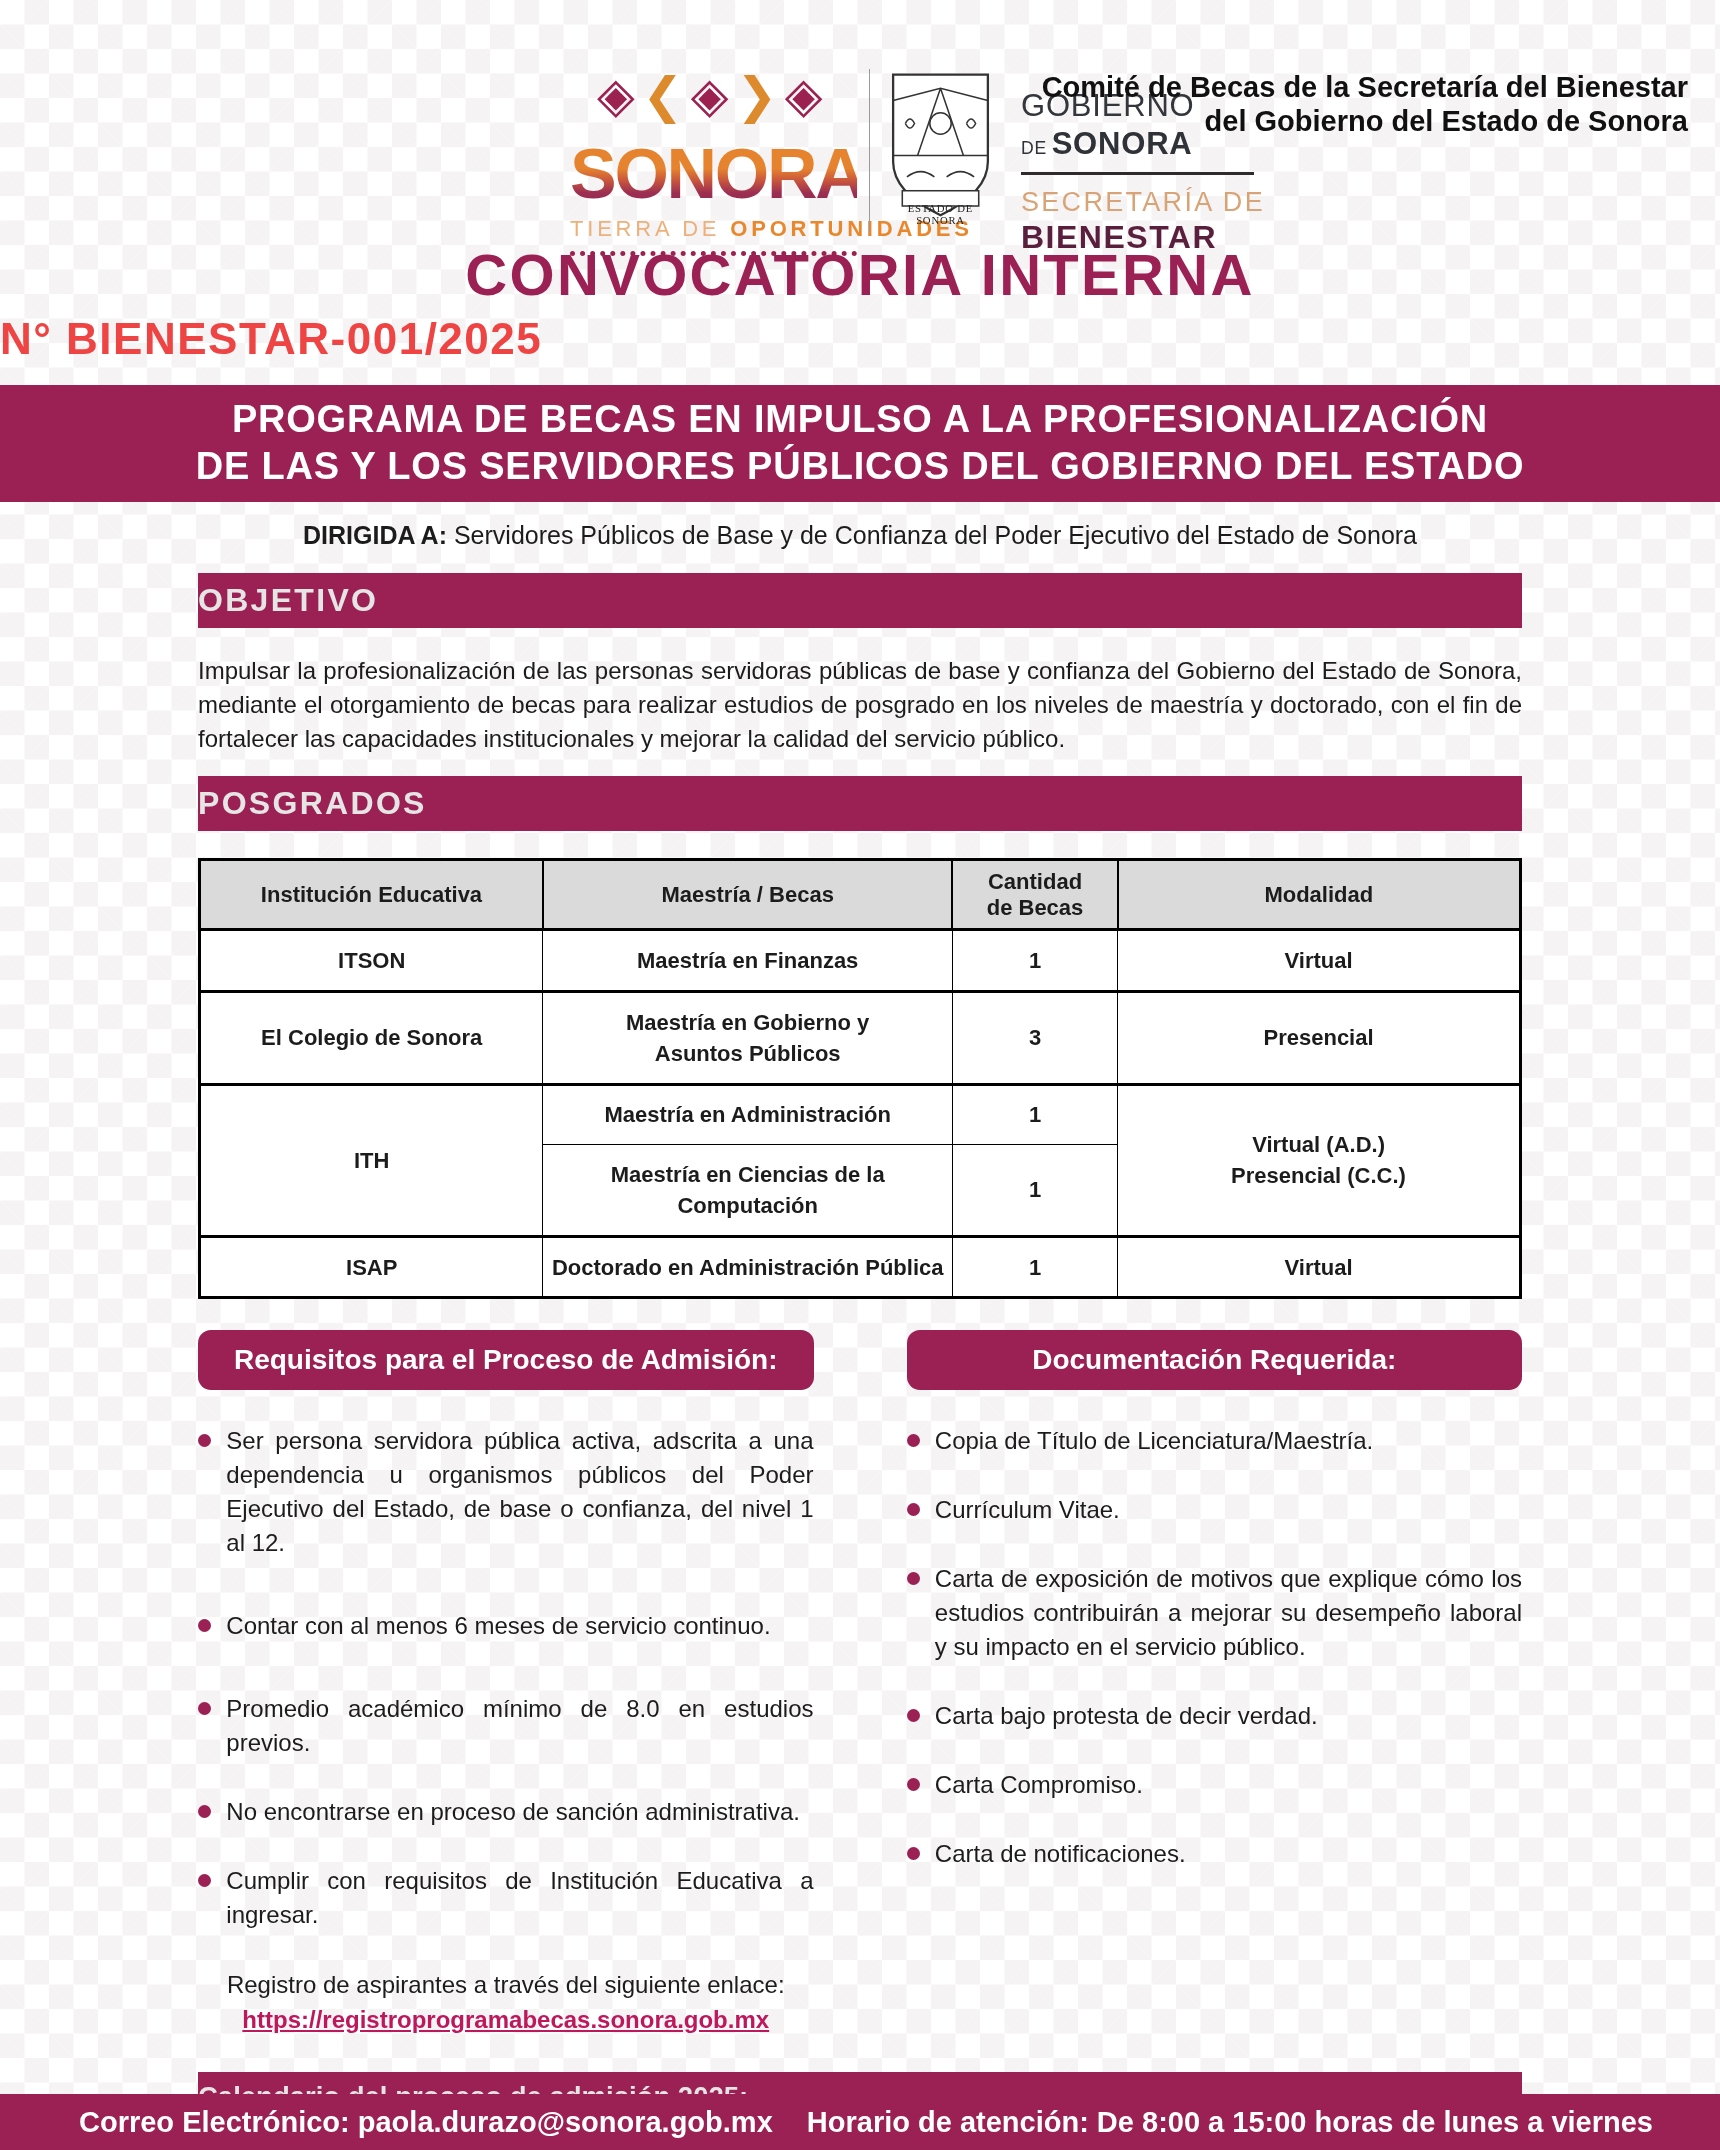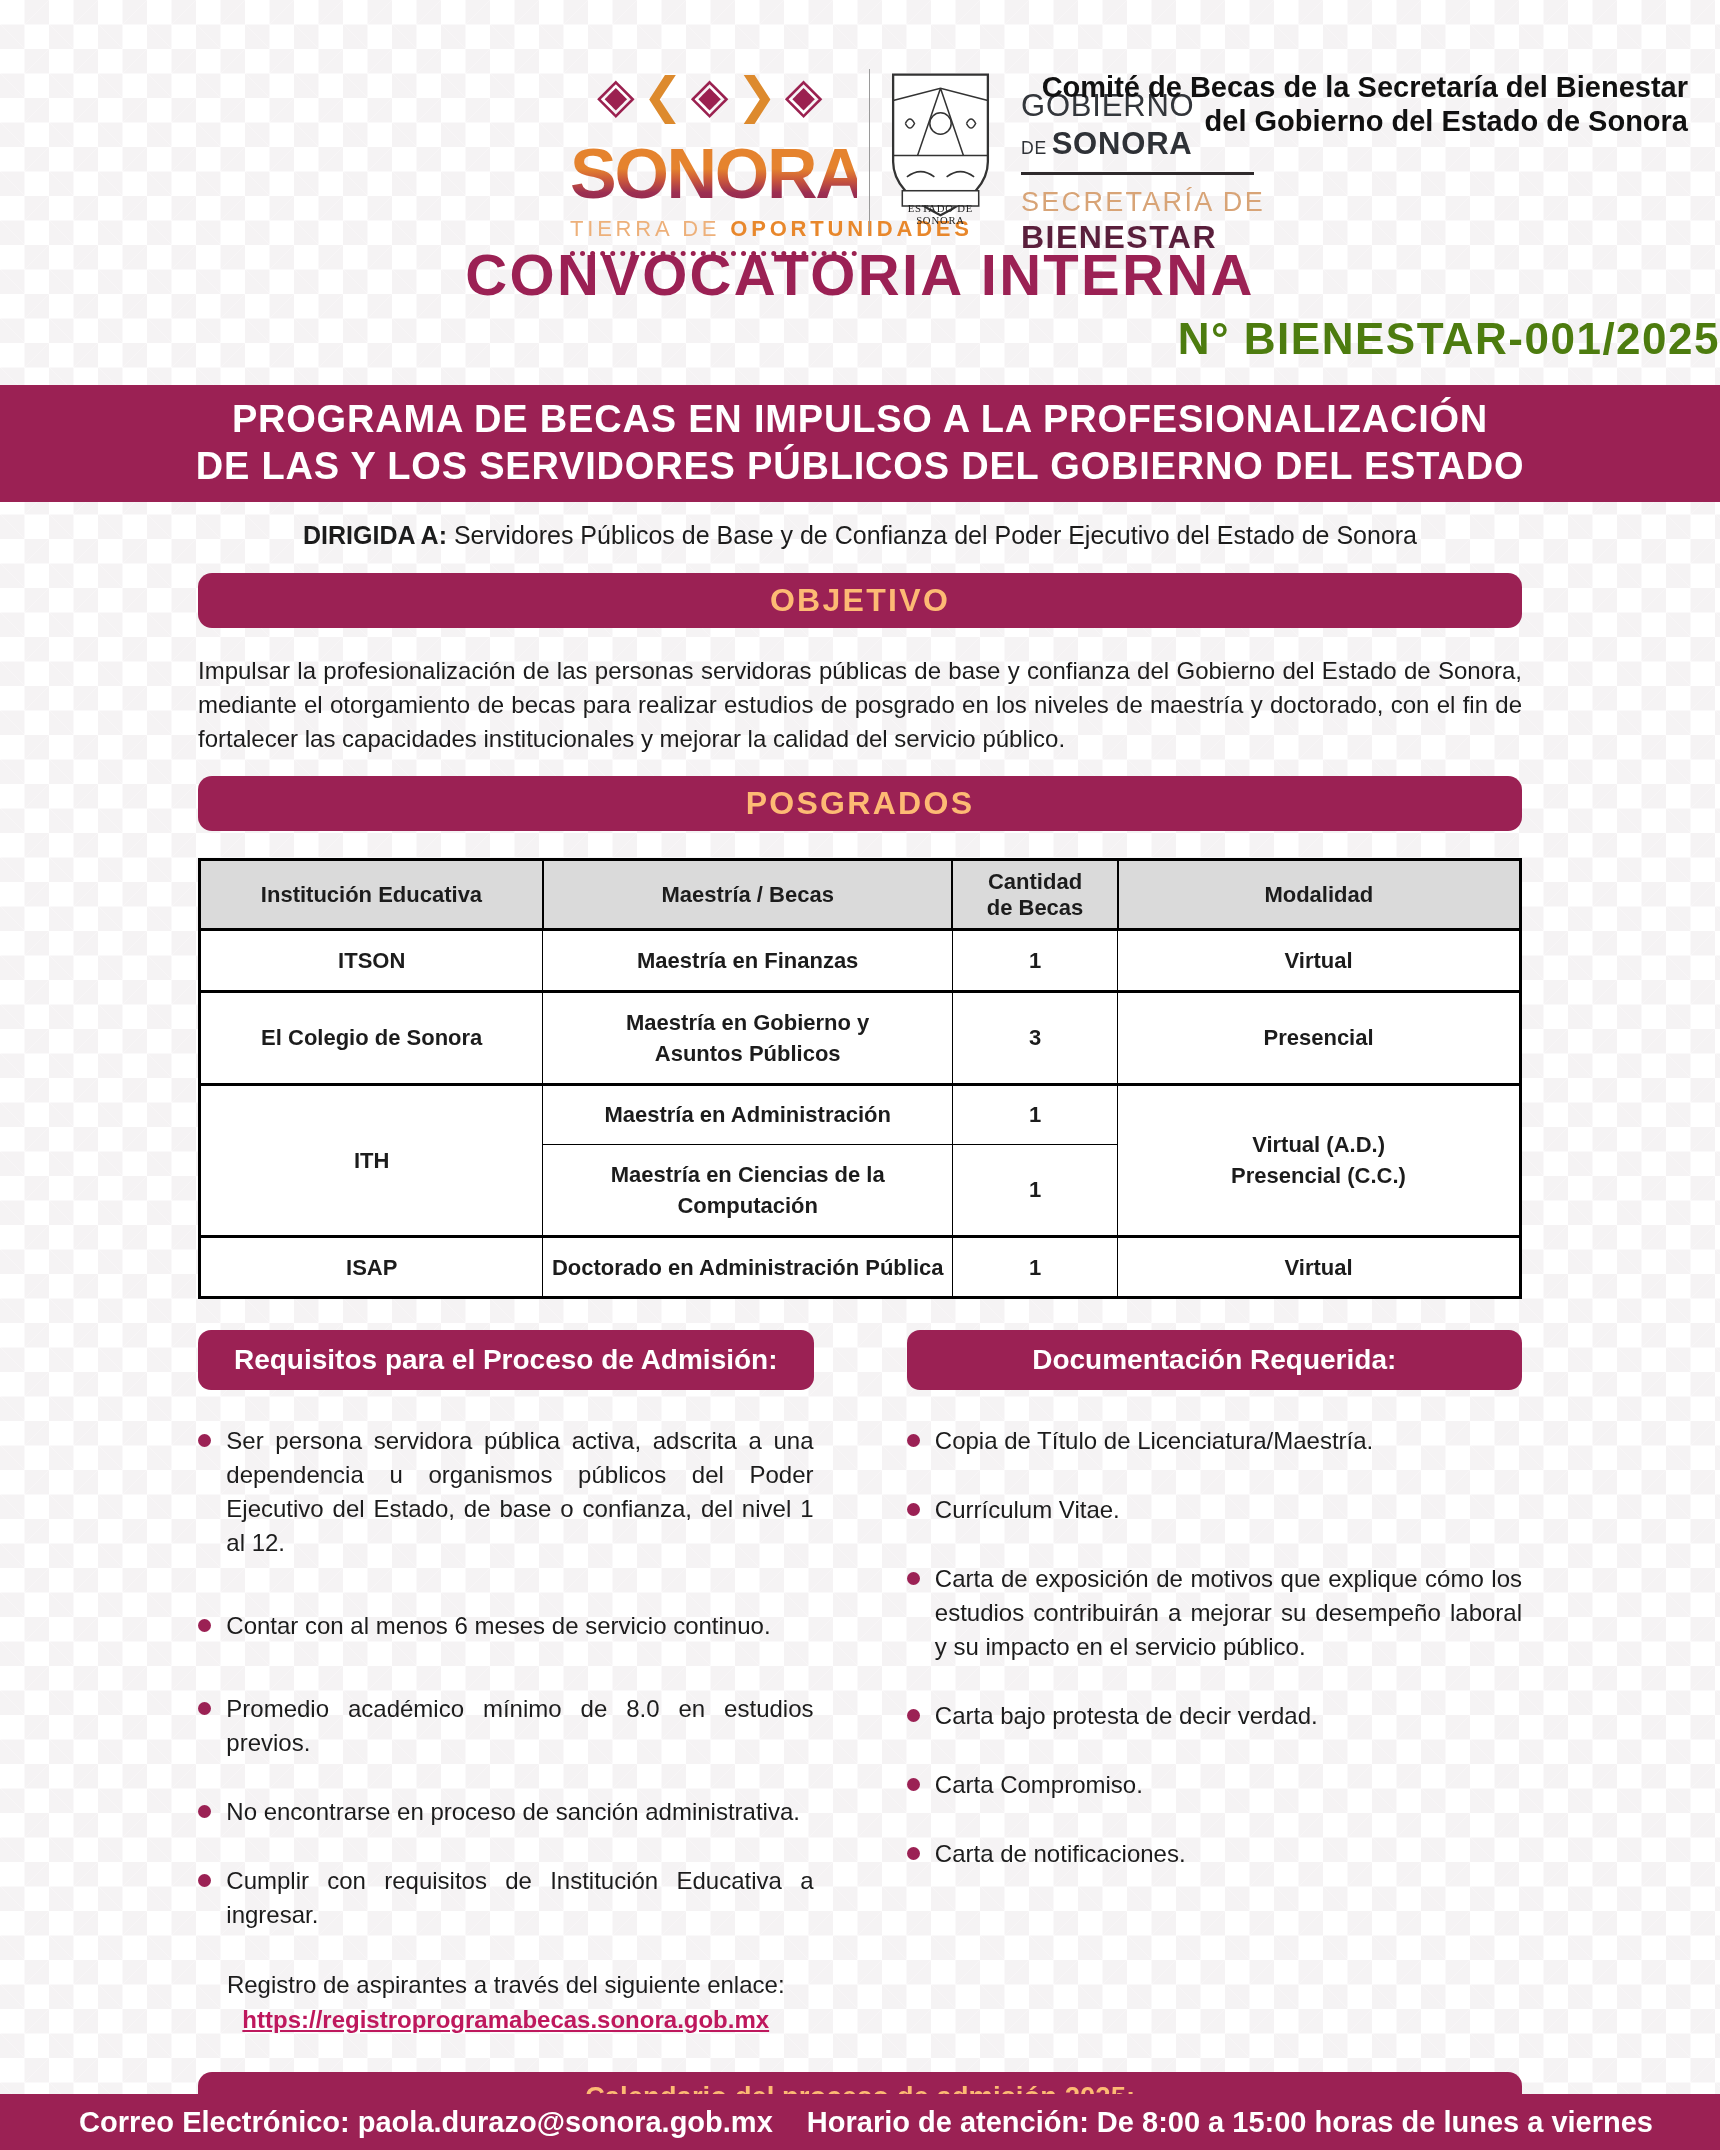--- a/index.html
+++ b/index.html
@@ -43,30 +43,30 @@
   .gov-l2 { color:#2f3237; margin-top:1.5px; }
   .gov-l2 .de { font-size:17.6px; letter-spacing:0.8px; margin-right:4.6px; }
   .gov-l2 .so { font-size:31px; font-weight:800; letter-spacing:0.8px; }
   .gov-rule { border-top:3.8px solid #2f2a2c; width:233px; margin:10.7px 0 12.2px; }
   .gov-l3 { font-size:27px; color:#d8a477; letter-spacing:2.3px; }
   .gov-l4 { font-size:32px; font-weight:800; color:#5a1f3c; letter-spacing:1.5px; margin-top:1px; }
   
   .committee { position:absolute; right:32px; top:70px; text-align:right; font-weight:bold; font-size:29px; line-height:34px; color:#111; }
   
   .main-title { text-align:center; font-size:58px; font-weight:800; letter-spacing:2.3px; color:#9b2154; }
-  .sub-title { text-align:right; font-size:44px; font-weight:800; letter-spacing:1.5px; color:#4d7c0f; margin-top:6.1px; }
+  .sub-title { text-align:left; font-size:44px; font-weight:800; letter-spacing:1.5px; color:#ef4444; margin-top:6.1px; }
   .program-banner {
     margin-top:21.4px; background:#9b2154; color:#fff; text-align:center;
     font-size:38px; font-weight:800; letter-spacing:0.8px; line-height:47px; padding:10.7px 0 12.2px;
   }
   .dirigida { text-align:center; font-size:25px; margin-top:18.3px; }
   .dirigida b { font-weight:800; }
   
   .content { width:1324px; margin:0 auto; }
-  .banner { background:#9b2154; color:#fdba74; text-align:center; font-weight:800;border-radius:14px; }
+  .banner { background:#9b2154; color:#e5e5e5; text-align:left; font-weight:800; }
   .banner.big { font-size:32px; letter-spacing:2.3px; height:55px; line-height:55px; margin-top:23px; }
   .banner.med { font-size:27.5px; height:49px; line-height:49px; }
   .para { font-size:24px; line-height:34px; text-align:justify; margin-top:26px; }
   
   table.posg { width:100%; border-collapse:collapse; margin-top:27.5px; border:3.1px solid #000; background:#fff; }
   table.posg th { background:#dadada; font-size:22px; font-weight:bold; border:2.3px solid #000; padding:7.6px 4.6px; white-space:pre-line; }
   table.posg td { font-size:22px; font-weight:bold; text-align:center; border:1.5px solid #000; padding:13.8px 6.1px; white-space:pre-line; line-height:31px; }
   table.posg .grp { border-top:3.1px solid #000; }
   .c1{width:26%;} .c2{width:31%;} .c3{width:12.5%;} .c4{width:30.5%;}
   

